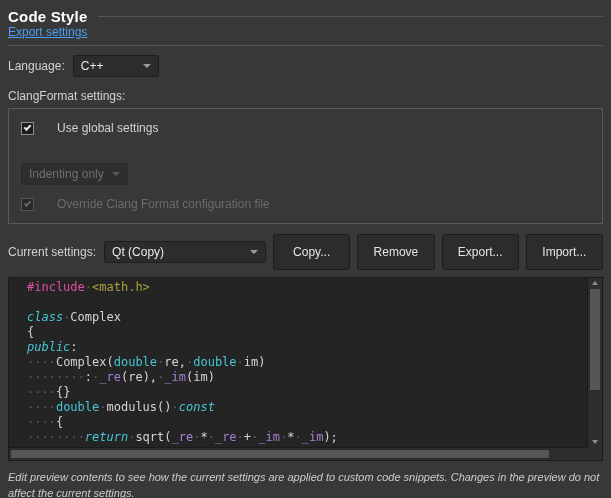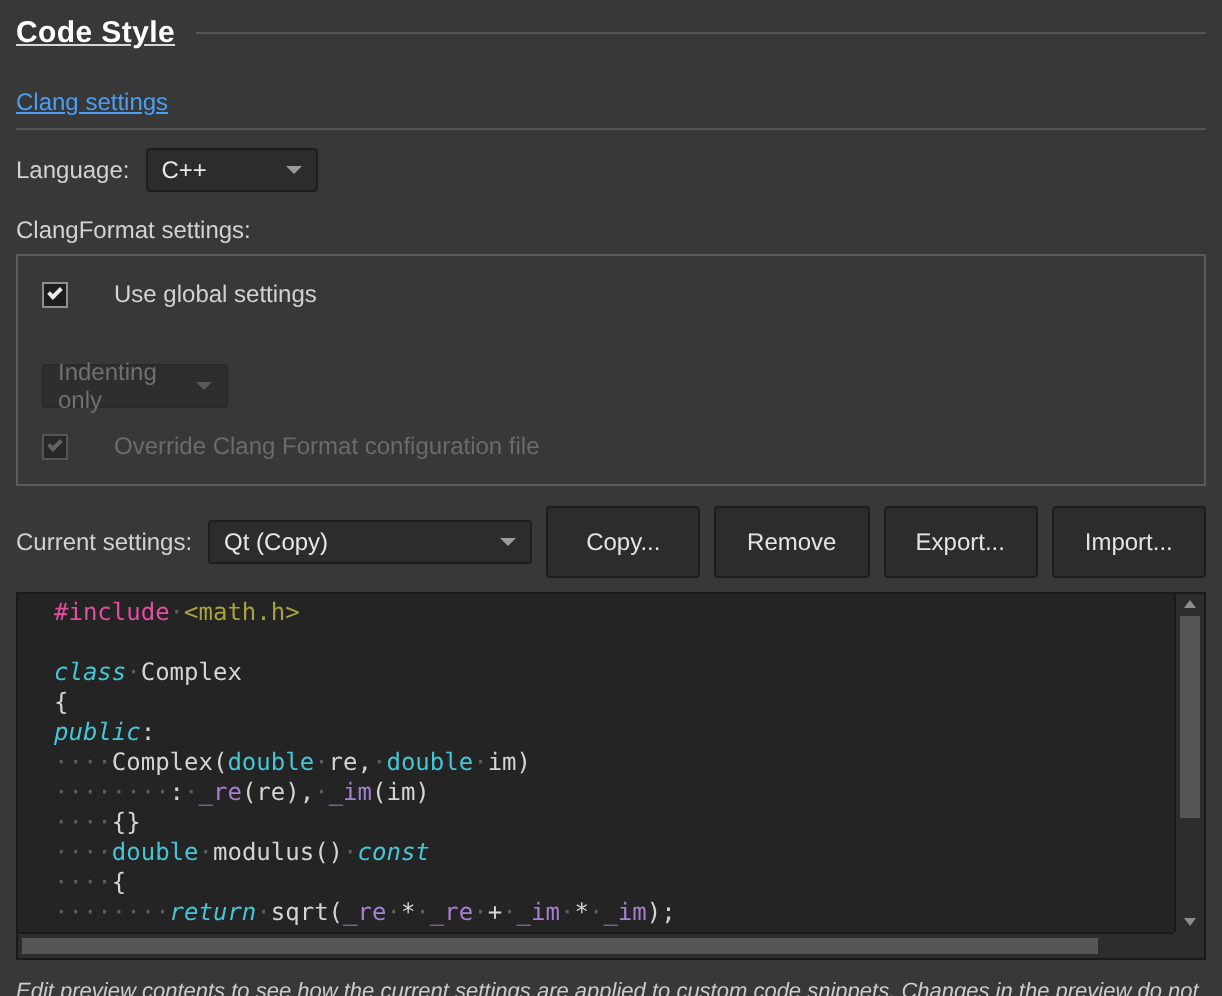--- a/index.html
+++ b/index.html
@@ -7,21 +7,21 @@
   body {
     background:#383838;
     font-family:"Liberation Sans", sans-serif;
     font-size:12px;
     color:#d6d6d6;
     overflow:hidden;
   }
   .page { padding:8px; width:611px; height:498px; }
 
   
-  .title-row { display:flex; align-items:center; gap:10px; margin-bottom:19px;text-decoration:underline; }
+  .title-row { display:flex; align-items:center; gap:10px; margin-bottom:0; }
   .title { font-size:15px; font-weight:bold; color:#ffffff; letter-spacing:.2px; }
   .title-rule { flex:1; border-top:1px solid #565656; height:0; }
   .link { color:#4a9ff5; text-decoration:underline; font-size:12px; cursor:pointer; display:inline-block; margin-bottom:6px; }
   .section-rule { border-top:1px solid #565656; margin-bottom:9px; }
 
   
   .row { display:flex; align-items:center; }
   .lbl { color:#d2d2d2; }
 
   
@@ -30,21 +30,21 @@
     display:flex; align-items:center; padding:0 7px; color:#e8e8e8; cursor:default;
   }
   .combo .arrow {
     margin-left:auto; width:0; height:0;
     border-left:4px solid transparent; border-right:4px solid transparent;
     border-top:4px solid #9b9b9b;
   }
   .combo.disabled { color:#707070; background:#2e2e2e; border-color:#2a2a2a; }
   .combo.disabled .arrow { border-top-color:#5a5a5a; }
   .combo-language { width:86px; }
-  .combo-mode { width:93px;margin-top:28px; }
+  .combo-mode { width:107px;margin-top:28px; }
   .combo-settings { width:162px;gap:36px; }
 
   .language-row { gap:8px; margin-bottom:12px; }
   .section-lbl { margin-bottom:5px; }
 
   
   .groupbox { border:1px solid #5a5a5a; padding:12px; margin-bottom:10px; }
   .checkbox-row { display:flex; align-items:center; gap:23px; }
   .cb {
     width:13px; height:13px; background:#1d1d1d; border:1px solid #8f8f8f;
@@ -110,21 +110,21 @@
 </head>
 <body>
 
 <div class="page">
 
   <div class="title-row">
     <div class="title">Code Style</div>
     <div class="title-rule"></div>
   </div>
 
-  <a class="link">Clang settings</a>
+  <a class="link">Export settings</a>
   <div class="section-rule"></div>
 
   <div class="row language-row">
     <span class="lbl">Language:</span>
     <div class="combo combo-language">
       <span>C++</span>
       <span class="arrow"></span>
     </div>
   </div>
 

